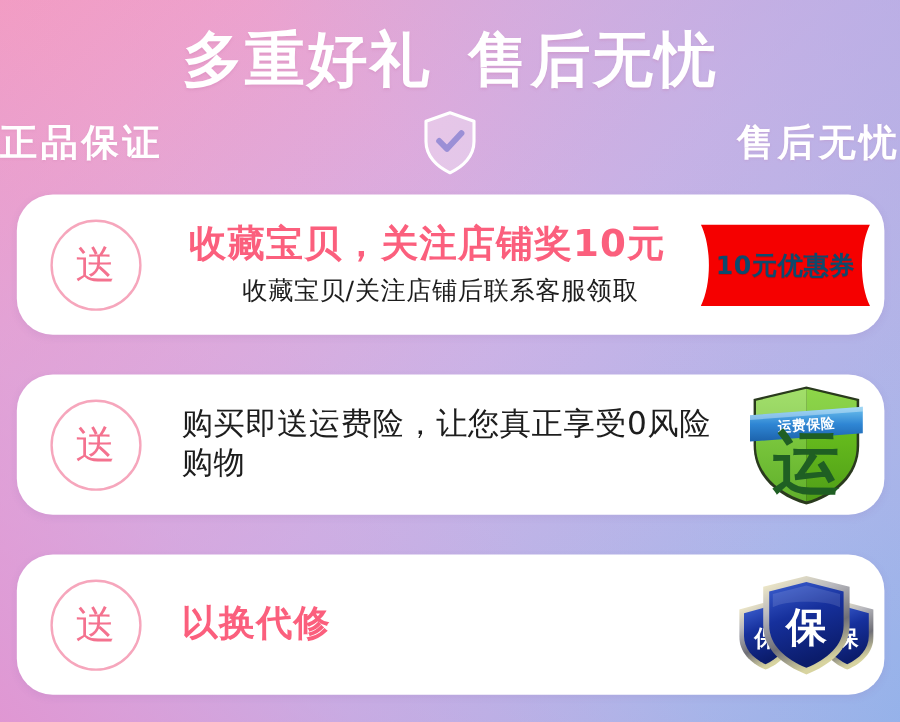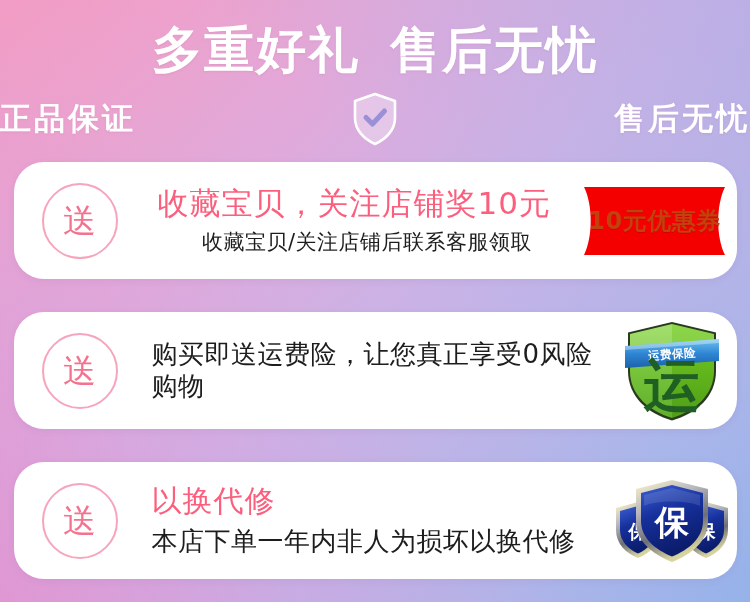--- a/index.html
+++ b/index.html
@@ -121,21 +121,21 @@
     flex: 1 1 auto;
     padding-left: 34px;
     display: flex;
     flex-direction: column;
     justify-content: center;
     gap: 8px;
   }
   .card-title {
     color: #fb5f7d;
     font-size: 30px;
-    font-weight: normal;
+    font-weight: bold;
     letter-spacing: 1px;
     line-height: 1.15;
   }
   .card-sub {
     color: #1d1d1d;
     font-size: 26px;
     font-weight: normal;
     letter-spacing: 0.5px;
     line-height: 1.2;
   }
@@ -157,22 +157,22 @@
     width: 141px;
     height: 68px;
     display: flex;
     align-items: center;
     justify-content: center;
     margin-right: 4px;
   }
   .coupon svg { position: absolute; inset: 0; width: 100%; height: 100%; }
   .coupon-label {
     position: relative;
-    color: #c2410c;
-    font-size: 24px;
+    color: #0c4a6e;
+    font-size: 21px;
     font-weight: bold;
     letter-spacing: 0.5px;
     white-space: nowrap;
     text-shadow: 0 1px 0 rgba(150,0,0,0.35);
   }
   .card--1 .card-art { width: 160px; }
 
   
   .ship-shield { width: 96px; height: 100px; display:block; }
   .ship-ribbon-text {
@@ -284,21 +284,20 @@
           </svg>
         </span>
       </div>
     </div>
 
     <div class="card card--3">
       <div class="send-badge">送</div>
 
       <div class="card-text">
         <div class="card-title">以换代修</div>
-        <div class="card-sub">本店下单一年内非人为损坏以换代修</div>
       </div>
 
       <div class="card-art">
         <span>
           <svg class="warranty" viewBox="0 0 112 86" aria-hidden="true">
             <defs>
               <linearGradient id="bShield" x1="0" y1="0" x2="0.3" y2="1">
                 <stop offset="0%" stop-color="#3c5fd0"></stop>
                 <stop offset="45%" stop-color="#16309c"></stop>
                 <stop offset="100%" stop-color="#0b1c6b"></stop>

